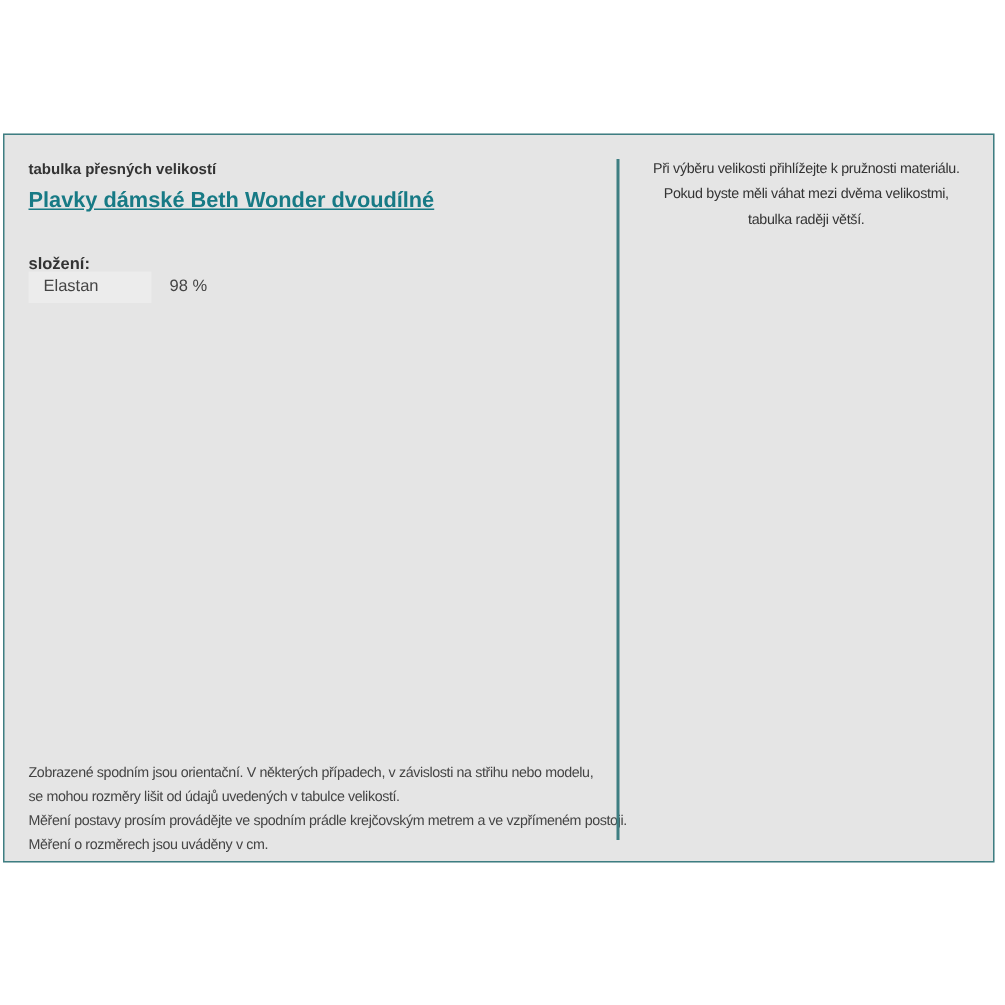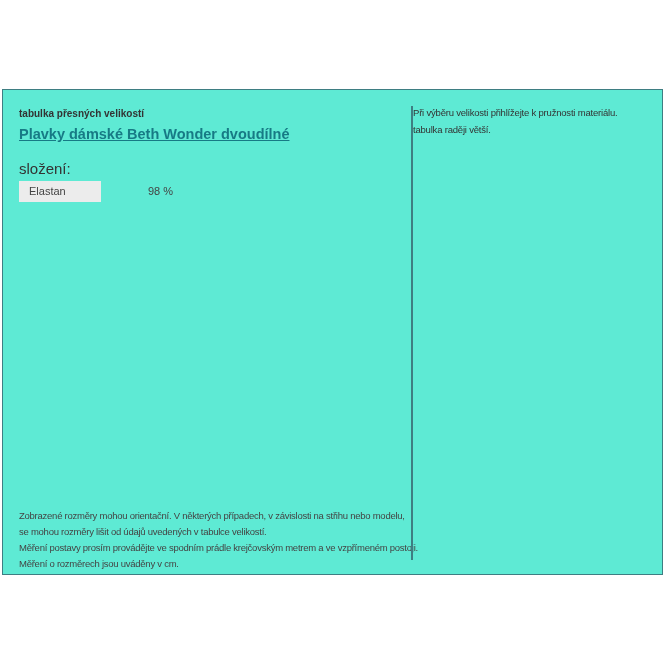--- a/index.html
+++ b/index.html
@@ -13,21 +13,21 @@
     overflow: hidden;
   }
 
   .panel {
     position: absolute;
     left: 2px;
     top: 89px;
     width: 659px;
     height: 484px;
     border: 1.5px solid #3e7e82;
-    background: #5eead4;
+    background: #e5e5e5;
   }
 
   .eyebrow {
     position: absolute;
     left: 16px;
     top: 18px;
     font-size: 10px;
     font-weight: bold;
     color: #333333;
     white-space: nowrap;
@@ -40,38 +40,37 @@
     font-size: 14.5px;
     font-weight: bold;
     color: #177a85;
     white-space: nowrap;
     text-decoration: underline;
   }
 
   .comp-label {
     position: absolute;
     left: 16px;
-    top: 70px;
-    font-size: 15px;
-    font-weight: normal;
+    top: 80px;
+    font-size: 11px;
+    font-weight: bold;
     color: #333333;
   }
 
   .comp-table {
     position: absolute;
     left: 16px;
     top: 91px;
     width: 380px;
   }
 
   .comp-row {
     display: flex;
     align-items: center;
     margin-bottom: 3px;
-    gap: 35px;
   }
 
   .comp-cell {
     width: 72px;
     padding-left: 10px;
     background: #ececec;
     font-size: 11px;
     color: #444444;
     line-height: 21px;
     height: 21px;
@@ -106,20 +105,21 @@
     width: 1.5px;
     height: 454px;
     background: #3e7e82;
   }
 
   .note {
     position: absolute;
     left: 410px;
     top: 14px;
     width: 249px;
+    text-align: center;
     font-size: 9.5px;
     letter-spacing: -0.2px;
     color: #333333;
     line-height: 17px;
   }
 
   .note .line {
     white-space: nowrap;
   }
 </style>
@@ -135,26 +135,27 @@
   <div class="comp-label">složení:</div>
 
   <div class="comp-table">
     <div class="comp-row">
       <div class="comp-cell">Elastan</div>
       <div class="comp-val">98 %</div>
     </div>
   </div>
 
   <div class="disclaimer">
-    <div class="line">Zobrazené rozměry mohou orientační. V některých případech, v závislosti na střihu nebo modelu,</div>
+    <div class="line">Zobrazené spodním jsou orientační. V některých případech, v závislosti na střihu nebo modelu,</div>
     <div class="line">se mohou rozměry lišit od údajů uvedených v tabulce velikostí.</div>
     <div class="line">Měření postavy prosím provádějte ve spodním prádle krejčovským metrem a ve vzpřímeném postoji.</div>
     <div class="line">Měření o rozměrech jsou uváděny v cm.</div>
   </div>
 
   <div class="divider"></div>
 
   <div class="note">
     <div class="line">Při výběru velikosti přihlížejte k pružnosti materiálu.</div>
+    <div class="line">Pokud byste měli váhat mezi dvěma velikostmi,</div>
     <div class="line">tabulka raději větší.</div>
   </div>
 
 </div>
 
 </body></html>

